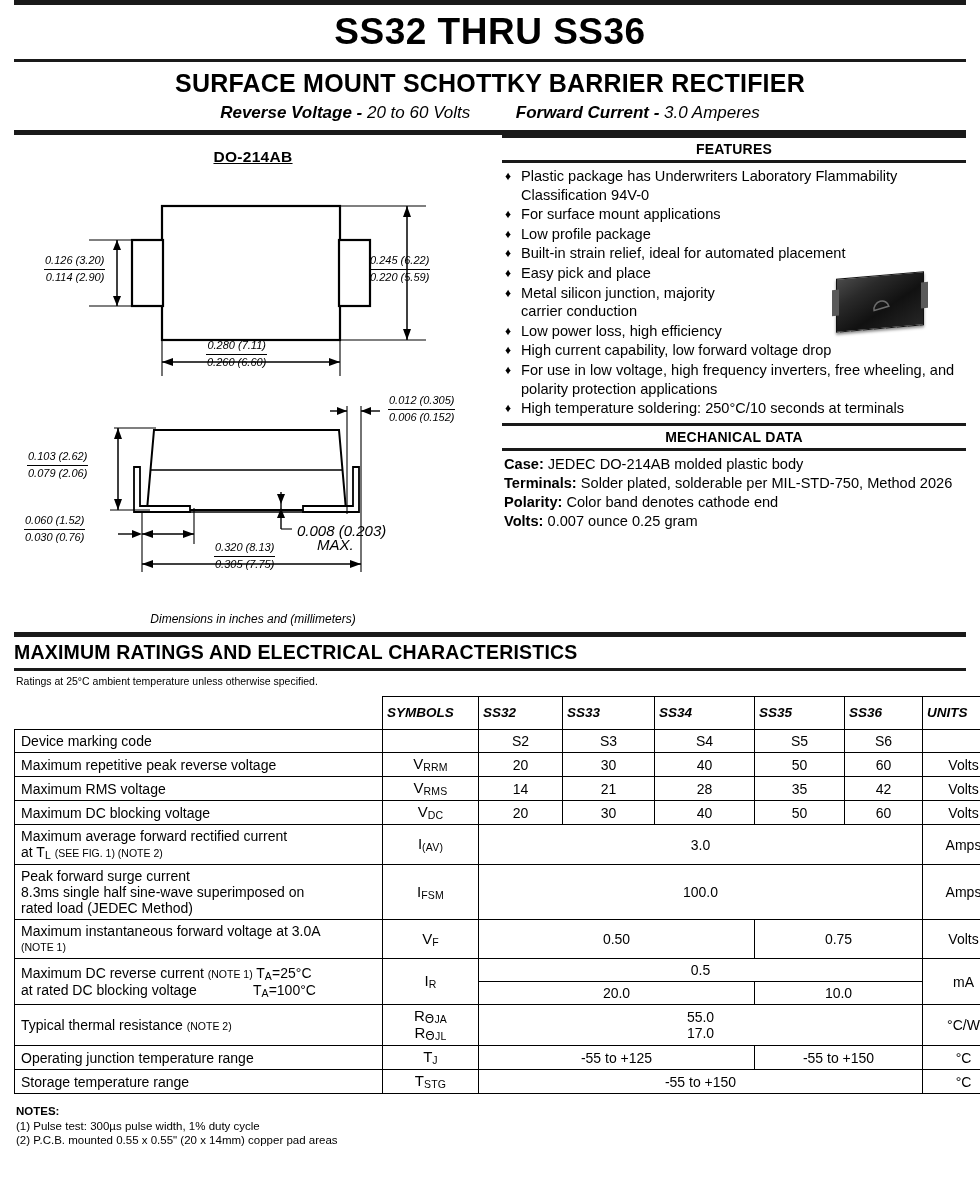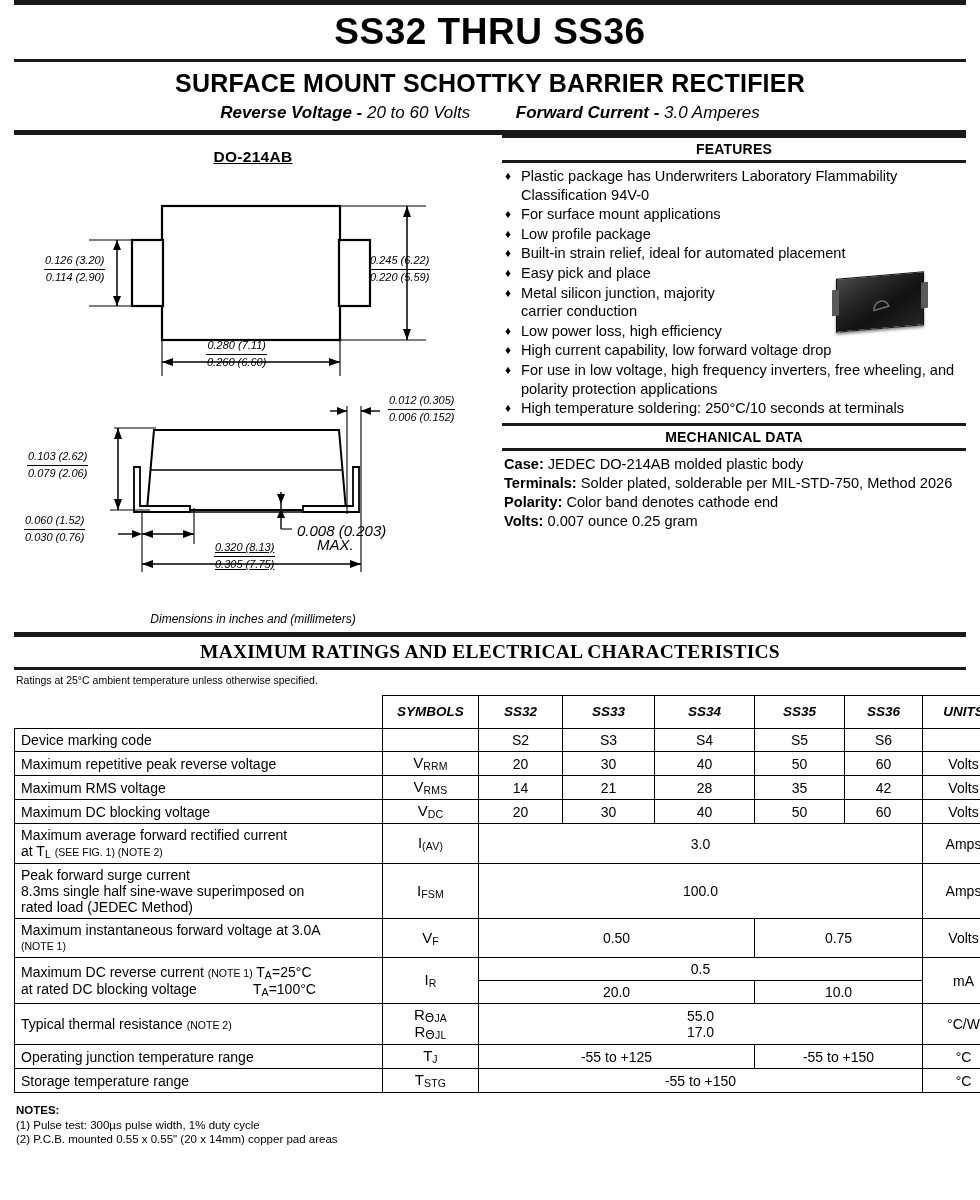--- a/index.html
+++ b/index.html
@@ -79,37 +79,36 @@
     box-shadow:0 2px 3px rgba(0,0,0,.45);
   }
   .pkgphoto .lead{position:absolute;background:#5a5a5a;}
   .pkgphoto .logo{
     position:absolute;left:50%;top:50%;transform:translate(-50%,-50%) rotate(-12deg);
     color:#6d6d6d;font-size:22px;font-weight:bold;font-family:"Liberation Serif",serif;
   }
 
   
   .ratings-title{
-    text-align:center;font-size:19.5px;font-weight:bold;letter-spacing:.2px;
+    font-size:19.5px;font-weight:bold;letter-spacing:.2px;
     padding:4px 0 4px 0;
-    font-family:Liberation Serif, serif;
   }
   .ratings-note{font-size:10.5px;padding:4px 0 9px 2px;}
 
   table.spec{
     border-collapse:collapse;width:952px;table-layout:fixed;
     font-size:14px;
   }
   table.spec td{
     border:1.4px solid #000;padding:3px 4px;vertical-align:middle;
     line-height:16px;
   }
   table.spec td.desc{text-align:left;padding-left:6px;}
   table.spec td.ctr{text-align:center;}
-  table.spec thead td{font-style:italic;font-weight:bold;font-size:13.5px;text-align:center;}
+  table.spec thead td{font-style:italic;font-weight:bold;font-size:13.5px;text-align:left;}
   table.spec thead td.blank{border-left:none;border-top:none;border-right:1.4px solid #000;}
   .hdrrow td{height:26px;}
   .sym{font-size:15px;}
   sub.sc{font-size:10.5px;vertical-align:baseline;position:relative;top:2px;letter-spacing:.2px;}
   .smallnote{font-size:10.5px;}
   .theta{font-family:"DejaVu Sans",sans-serif;font-size:12px;}
 
   
   .notes{padding:10px 0 0 2px;font-size:11.5px;line-height:14.5px;}
   .notes .nh{font-weight:bold;font-size:11.5px;}
@@ -235,21 +234,21 @@
         <div class="dim" style="left:13px;top:66px;">
           <span class="fr top">0.103 (2.62)</span>
           <span class="fr bot">0.079 (2.06)</span>
         </div>
         <div class="dim" style="left:10px;top:130px;">
           <span class="fr top">0.060 (1.52)</span>
           <span class="fr bot">0.030 (0.76)</span>
         </div>
         <div class="dimplain" style="left:283px;top:138px;">0.008 (0.203)</div>
         <div class="dimplain" style="left:303px;top:152px;">MAX.</div>
-        <div class="dim" style="left:200px;top:157px;text-decoration:underline;">
+        <div class="dim" style="left:200px;top:157px;">
           <span class="fr top">0.320 (8.13)</span>
           <span class="fr bot">0.305 (7.75)</span>
         </div>
       </div>
 
       <div class="caption">Dimensions in inches and (millimeters)</div>
     </div>
 
     <div class="col-right">
       <div class="rule-med"></div>

